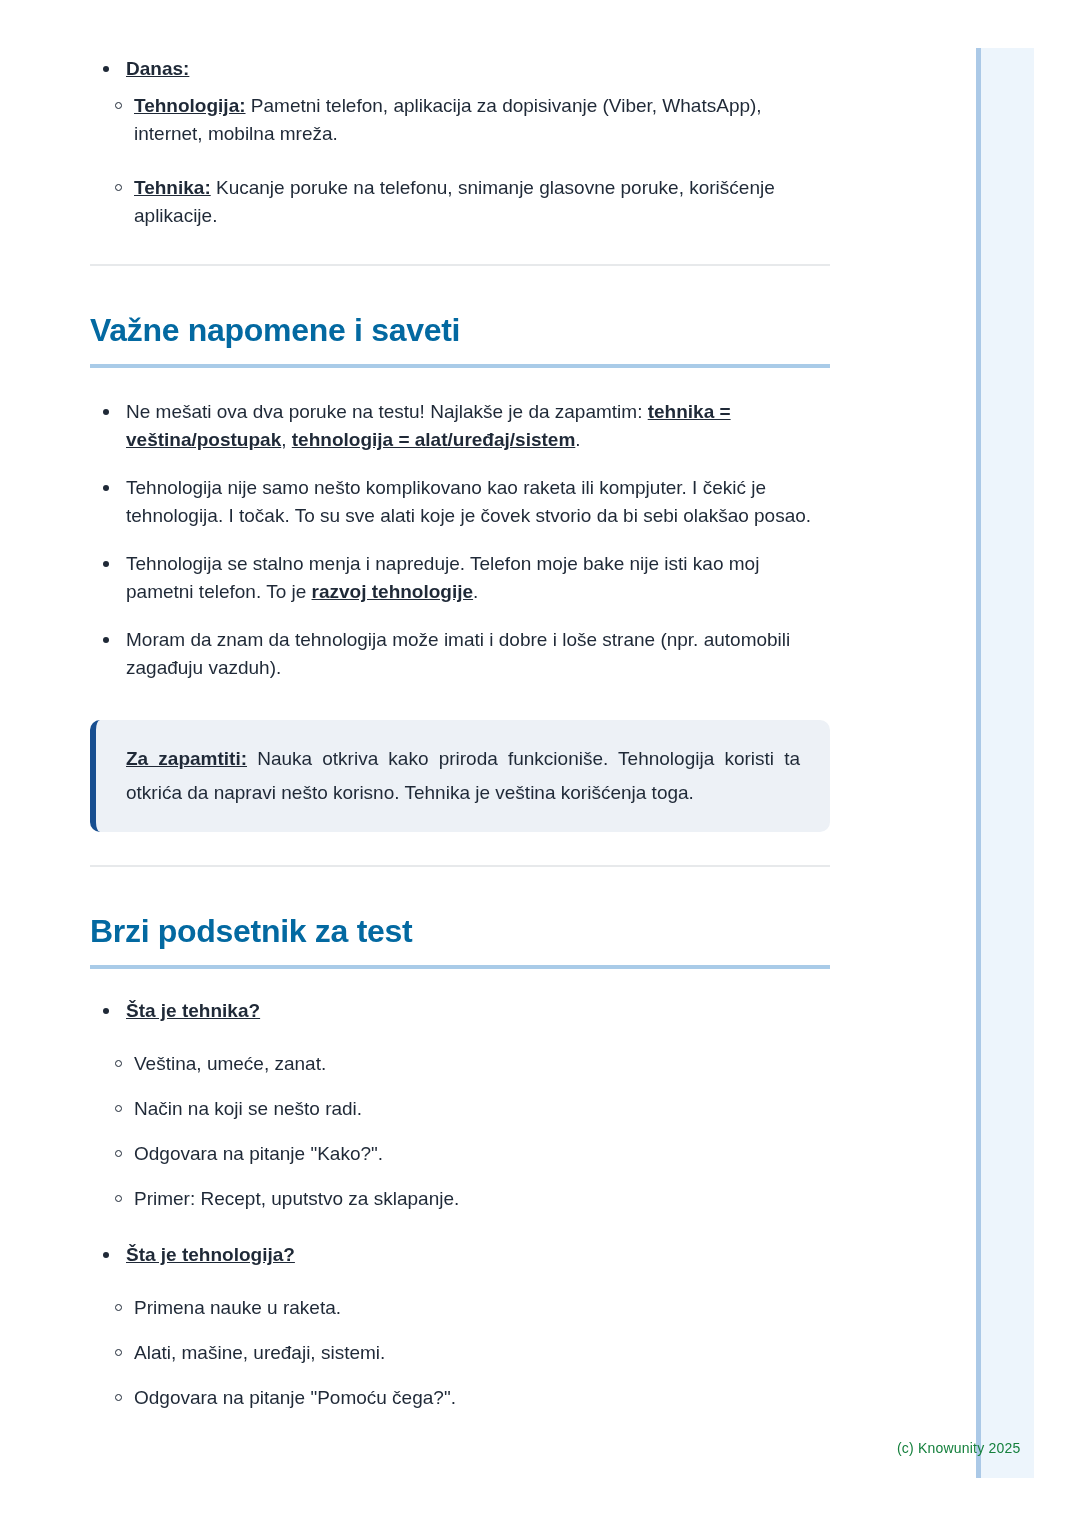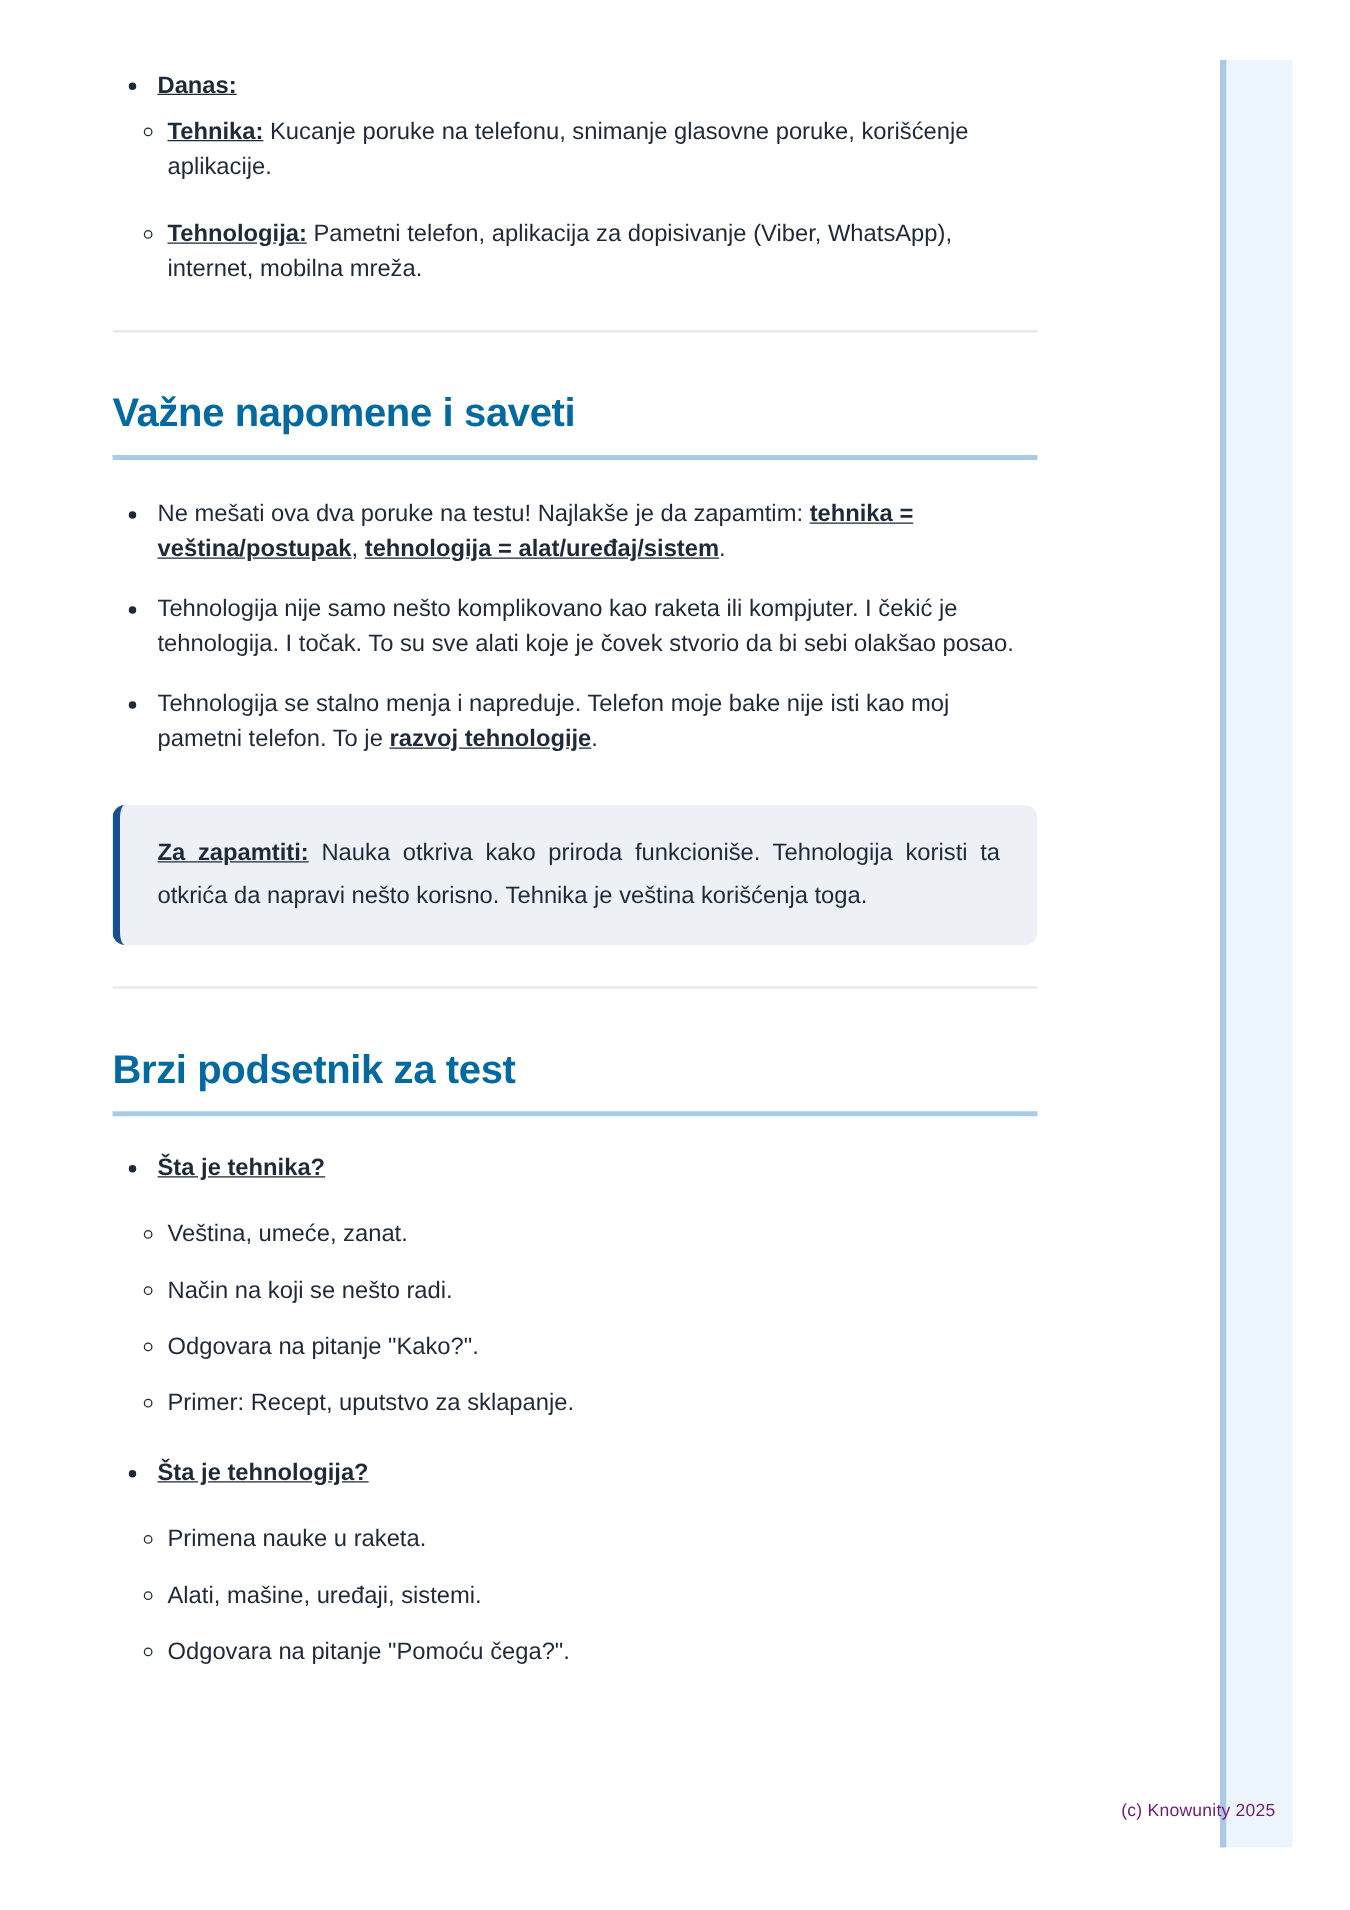--- a/index.html
+++ b/index.html
@@ -13,21 +13,21 @@
   }
   .side-strip {
     position:absolute; left:976px; top:48px;
     width:58px; height:1430px;
     background:#edf5fc;
     border-left:5px solid #abc9e7;
     z-index:1;
   }
   .copyright {
     position:absolute; top:1440px; left:897px;
-    font-size:14px; color:#701a75; z-index:2;
+    font-size:14px; color:#15803d; z-index:2;
     letter-spacing:0.2px;
     text-align:right;
   }
   .content {
     position:absolute; left:90px; top:0;
     width:740px; padding-top:55px;
     font-size:19px; line-height:28px;
     z-index:2;
   }
   .b { font-weight:bold;text-decoration:underline; }
@@ -88,45 +88,49 @@
 <main class="content">
 
   <div class="group" style="margin-top:0">
     <div class="row-l1">
       <span class="disc"></span>
       <div class="txt b">Danas:</div>
     </div>
     <ul class="l2 tight" id="intro-sub">
         <li>
           <span class="circle"></span>
-          <div class="txt"><span class="b">Tehnika:</span><span> Kucanje poruke na telefonu, snimanje glasovne poruke, korišćenje aplikacije.</span></div>
+          <div class="txt"><span class="b">Tehnologija:</span><span> Pametni telefon, aplikacija za dopisivanje (Viber, WhatsApp), internet, mobilna mreža.</span></div>
         </li>
         <li>
           <span class="circle"></span>
-          <div class="txt"><span class="b">Tehnologija:</span><span> Pametni telefon, aplikacija za dopisivanje (Viber, WhatsApp), internet, mobilna mreža.</span></div>
+          <div class="txt"><span class="b">Tehnika:</span><span> Kucanje poruke na telefonu, snimanje glasovne poruke, korišćenje aplikacije.</span></div>
         </li>
       </ul>
   </div>
 
   <hr class="divider">
 
   <section>
     <h2>Važne napomene i saveti</h2>
     <ul class="l1" id="notes-list">
         <li>
           <span class="disc"></span>
           <div class="txt"><span>Ne mešati ova dva poruke na testu! Najlakše je da zapamtim: </span><span class="b">tehnika = veština/postupak</span><span>, </span><span class="b">tehnologija = alat/uređaj/sistem</span><span>.</span></div>
         </li>
         <li>
           <span class="disc"></span>
           <div class="txt"><span>Tehnologija nije samo nešto komplikovano kao raketa ili kompjuter. I čekić je tehnologija. I točak. To su sve alati koje je čovek stvorio da bi sebi olakšao posao.</span></div>
         </li>
         <li>
           <span class="disc"></span>
           <div class="txt"><span>Tehnologija se stalno menja i napreduje. Telefon moje bake nije isti kao moj pametni telefon. To je </span><span class="b">razvoj tehnologije</span><span>.</span></div>
+        </li>
+        <li>
+          <span class="disc"></span>
+          <div class="txt"><span>Moram da znam da tehnologija može imati i dobre i loše strane (npr. automobili zagađuju vazduh).</span></div>
         </li>
       </ul>
     <div class="callout">
       <p id="callout-text"><span class="b">Za zapamtiti:</span><span> Nauka otkriva kako priroda funkcioniše. Tehnologija koristi ta otkrića da napravi nešto korisno. Tehnika je veština korišćenja toga.</span></p>
     </div>
   </section>
 
   <hr class="divider" style="margin-top:33px">
 
   <section>

